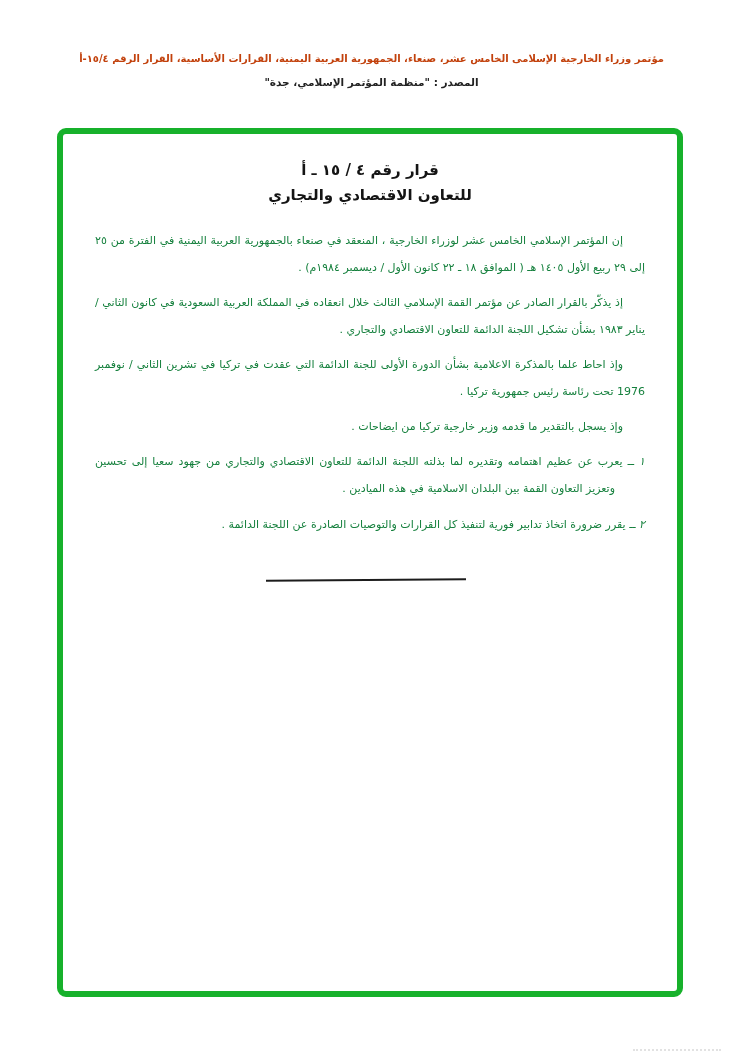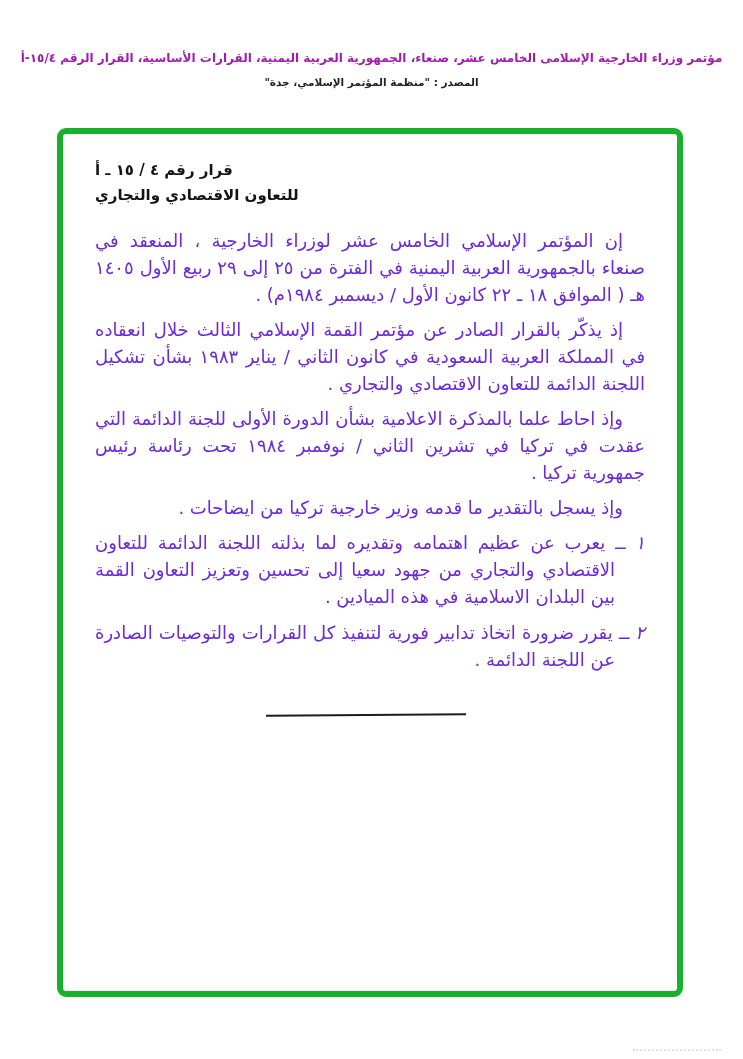--- a/index.html
+++ b/index.html
@@ -17,24 +17,24 @@
   .page-header {
     position: absolute;
     top: 50px;
     left: 0;
     width: 743px;
     text-align: center;
     direction: rtl;
   }
   .citation {
     font-weight: bold;
-    font-size: 12px;
+    font-size: 10px;
     line-height: 17px;
     white-space: nowrap;
-    color: #a21caf;
+    color: #c2410c;
   }
   .source {
     font-weight: bold;
     font-size: 10.5px;
     line-height: 14px;
     margin-top: 8px;
     color: #222222;
   }
 
   
@@ -48,35 +48,35 @@
     border-radius: 9px;
     background: #ffffff;
   }
   .frame-inner {
     direction: rtl;
     padding: 24px 32px 0 32px;
   }
 
   
   .title-block {
-    text-align: left;
+    text-align: center;
     font-weight: bold;
     font-size: 15px;
     line-height: 25px;
     margin-bottom: 19px;
     color: #141414;
   }
 
   
   .preamble p,
   .operative .item {
-    font-size: 18px;
+    font-size: 11px;
     line-height: 27px;
     text-align: justify;
-    color: #6d28d9;
+    color: #15803d;
   }
   .preamble p {
     text-indent: 22px;
     margin-bottom: 8px;
   }
   .operative { margin-top: 4px; }
   .operative .item {
     padding-right: 30px;
     text-indent: -30px;
     margin-bottom: 9px;
@@ -116,21 +116,21 @@
   <div class="frame-inner">
 
     <div class="title-block">
       <div>قرار رقم ٤ / ١٥ ـ أ</div>
       <div>للتعاون الاقتصادي والتجاري</div>
     </div>
 
     <div class="preamble">
       <p>إن المؤتمر الإسلامي الخامس عشر لوزراء الخارجية ، المنعقد في صنعاء بالجمهورية العربية اليمنية في الفترة من ٢٥ إلى ٢٩ ربيع الأول ١٤٠٥ هـ ( الموافق ١٨ ـ ٢٢ كانون الأول / ديسمبر ١٩٨٤م) .</p>
       <p>إذ يذكّر بالقرار الصادر عن مؤتمر القمة الإسلامي الثالث خلال انعقاده في المملكة العربية السعودية في كانون الثاني / يناير ١٩٨٣ بشأن تشكيل اللجنة الدائمة للتعاون الاقتصادي والتجاري .</p>
-      <p>وإذ احاط علما بالمذكرة الاعلامية بشأن الدورة الأولى للجنة الدائمة التي عقدت في تركيا في تشرين الثاني / نوفمبر ١٩٨٤ تحت رئاسة رئيس جمهورية تركيا .</p>
+      <p>وإذ احاط علما بالمذكرة الاعلامية بشأن الدورة الأولى للجنة الدائمة التي عقدت في تركيا في تشرين الثاني / نوفمبر 1976 تحت رئاسة رئيس جمهورية تركيا .</p>
       <p>وإذ يسجل بالتقدير ما قدمه وزير خارجية تركيا من ايضاحات .</p>
     </div>
 
     <div class="operative">
       <div class="item">
         <span class="item-marker">١ ــ</span>
         <span class="item-text">يعرب عن عظيم اهتمامه وتقديره لما بذلته اللجنة الدائمة للتعاون الاقتصادي والتجاري من جهود سعيا إلى تحسين وتعزيز التعاون القمة بين البلدان الاسلامية في هذه الميادين .</span>
       </div>
       <div class="item">
         <span class="item-marker">٢ ــ</span>

